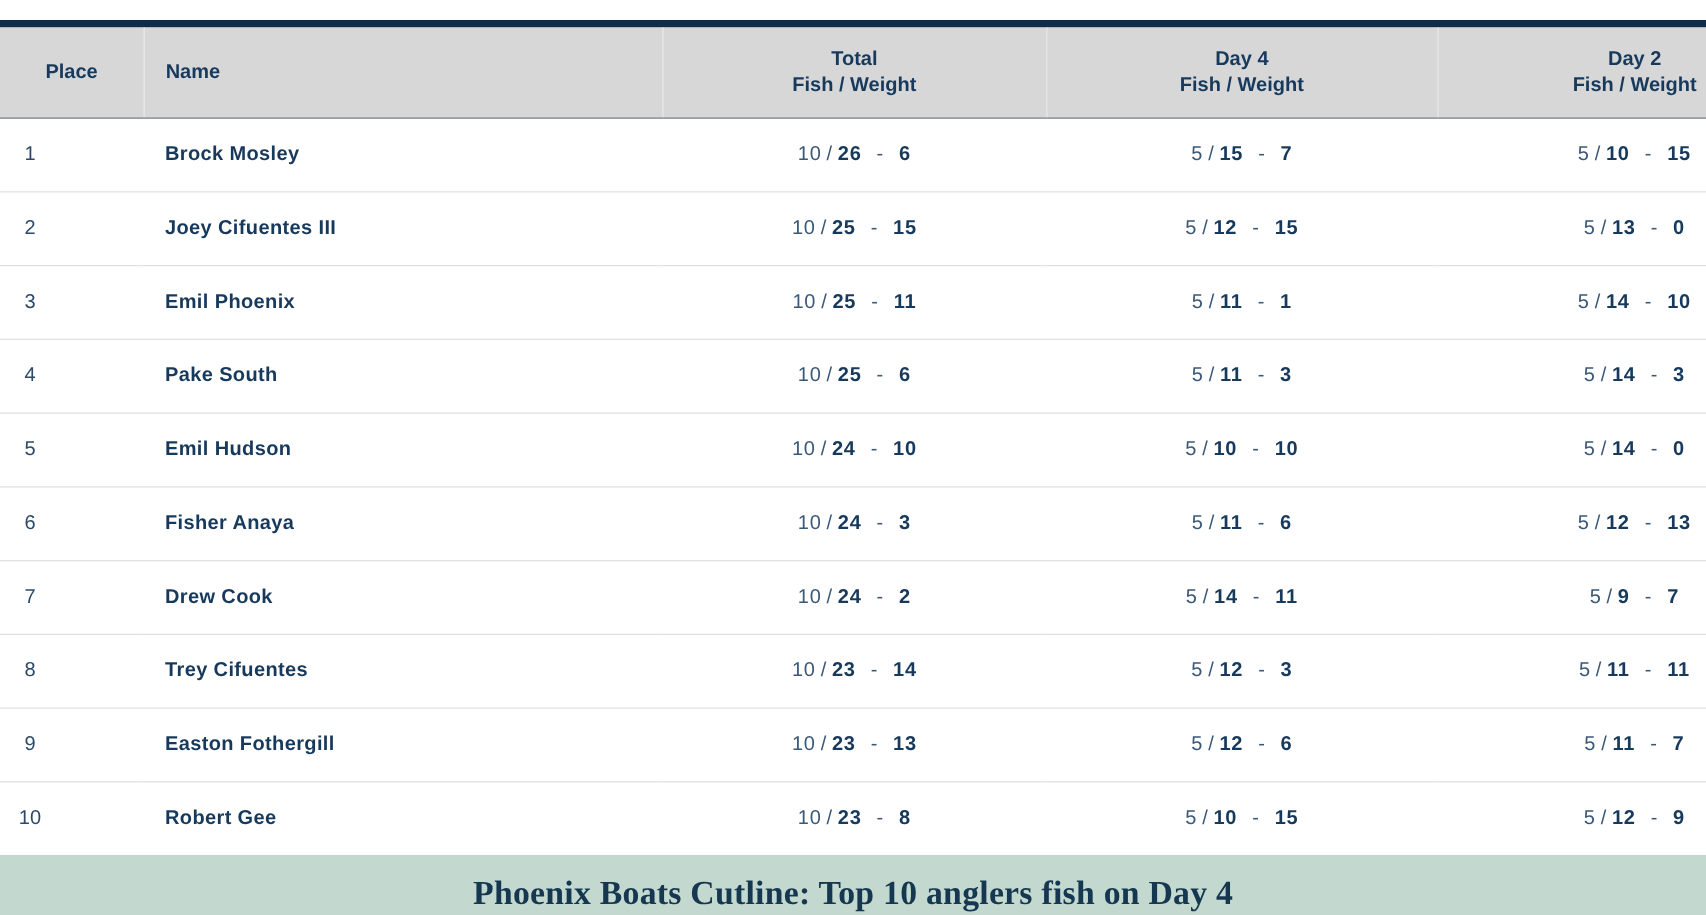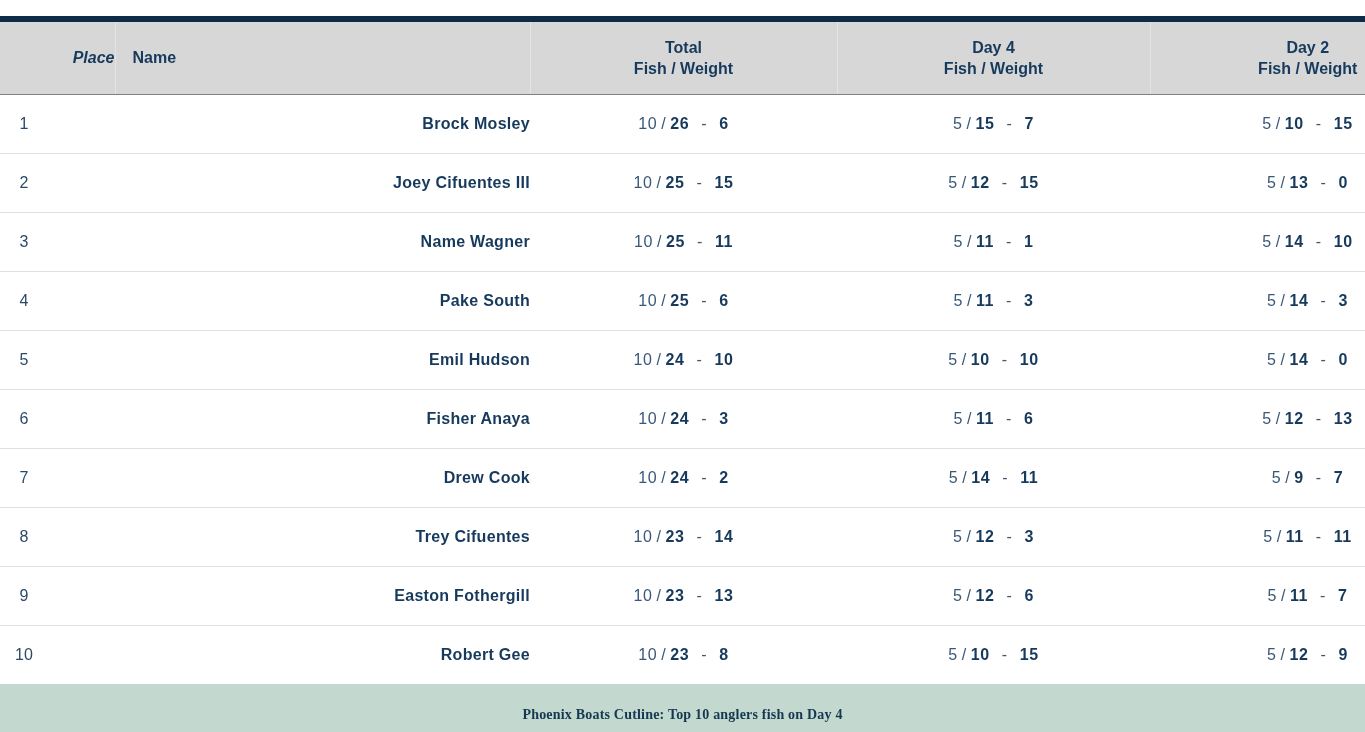--- a/index.html
+++ b/index.html
@@ -41,31 +41,30 @@
     background: #d7d7d7;
     height: 72px;
     color: #16395c;
     font-size: 16px;
     font-weight: bold;
     vertical-align: middle;
     border-bottom: 1px solid #7c8288;
     padding: 0;
   }
   thead th + th { border-left: 1px solid #e5e5e5; }
-  th.col-place { text-align: right; padding-left: 0; font-style: italic; }
+  th.col-place { text-align: center; padding-left: 0; }
   th.col-name  { text-align: left; padding-left: 17px; }
   th.col-val   { text-align: center; line-height: 21px; }
 
   tbody td {
     height: 58px;
     padding: 0;
     font-size: 16px;
     vertical-align: middle;
     background: #ffffff;
-    text-align: right;
   }
   tbody tr:not(:last-child) td { border-bottom: 1px solid #e0e0e0; }
 
   td.col-place { text-align: left; }
   .place-box {
     display: inline-block;
     width: 48px;
     text-align: center;
     color: #2c4a68;
   }
@@ -87,21 +86,21 @@
     background: #c3d9cf;
   }
   .cutline-inner {
     width: 1365px;
     text-align: center;
     line-height: 60px;
   }
   .cutline-text {
     font-family: "Liberation Serif", "DejaVu Serif", serif;
     font-weight: bold;
-    font-size: 14px;
+    font-size: 27px;
     color: #153750;
     letter-spacing: 0.2px;
   }
 </style>
 </head>
 <body>
 
 <div class="viewport">
   <div class="table-scroll">
 
@@ -145,21 +144,21 @@
   <tr class="data-row">
     <td class="col-place"><span class="place-box">2</span></td>
     <td class="col-name"><span class="name">Joey Cifuentes III</span></td>
     <td class="col-val"><span class="reg">10</span><span class="reg slash">/</span><span class="bold">25</span><span class="reg dash">-</span><span class="bold">15</span></td>
     <td class="col-val"><span class="reg">5</span><span class="reg slash">/</span><span class="bold">12</span><span class="reg dash">-</span><span class="bold">15</span></td>
     <td class="col-val"><span class="reg">5</span><span class="reg slash">/</span><span class="bold">13</span><span class="reg dash">-</span><span class="bold">0</span></td>
   </tr>
 
   <tr class="data-row">
     <td class="col-place"><span class="place-box">3</span></td>
-    <td class="col-name"><span class="name">Name Wagner</span></td>
+    <td class="col-name"><span class="name">Emil Phoenix</span></td>
     <td class="col-val"><span class="reg">10</span><span class="reg slash">/</span><span class="bold">25</span><span class="reg dash">-</span><span class="bold">11</span></td>
     <td class="col-val"><span class="reg">5</span><span class="reg slash">/</span><span class="bold">11</span><span class="reg dash">-</span><span class="bold">1</span></td>
     <td class="col-val"><span class="reg">5</span><span class="reg slash">/</span><span class="bold">14</span><span class="reg dash">-</span><span class="bold">10</span></td>
   </tr>
 
   <tr class="data-row">
     <td class="col-place"><span class="place-box">4</span></td>
     <td class="col-name"><span class="name">Pake South</span></td>
     <td class="col-val"><span class="reg">10</span><span class="reg slash">/</span><span class="bold">25</span><span class="reg dash">-</span><span class="bold">6</span></td>
     <td class="col-val"><span class="reg">5</span><span class="reg slash">/</span><span class="bold">11</span><span class="reg dash">-</span><span class="bold">3</span></td>

